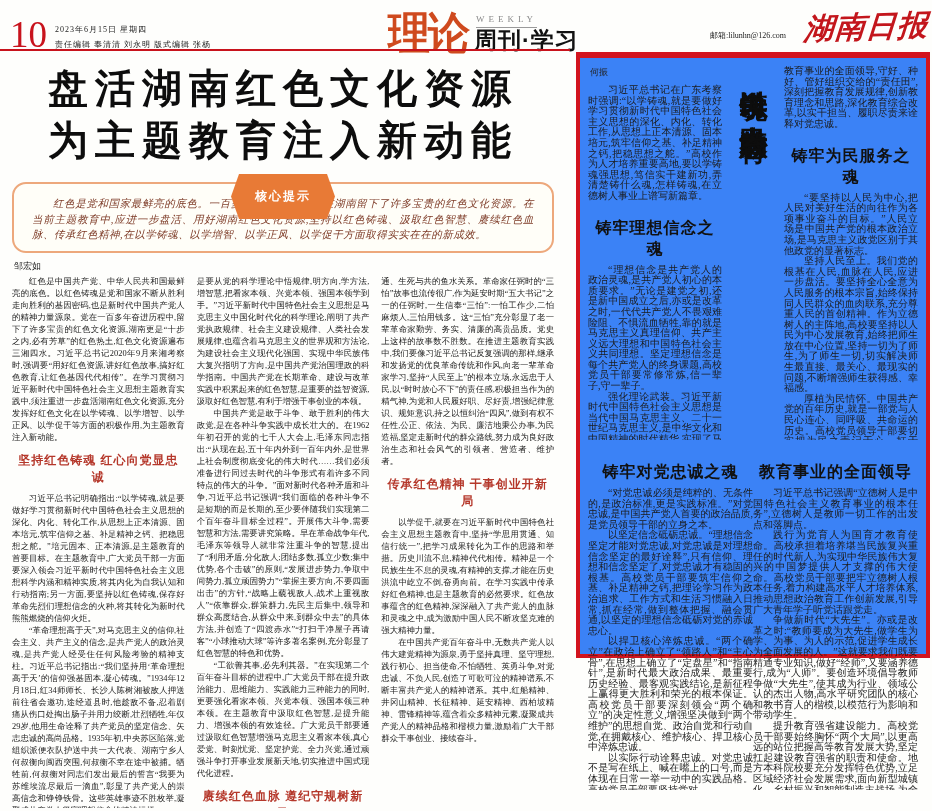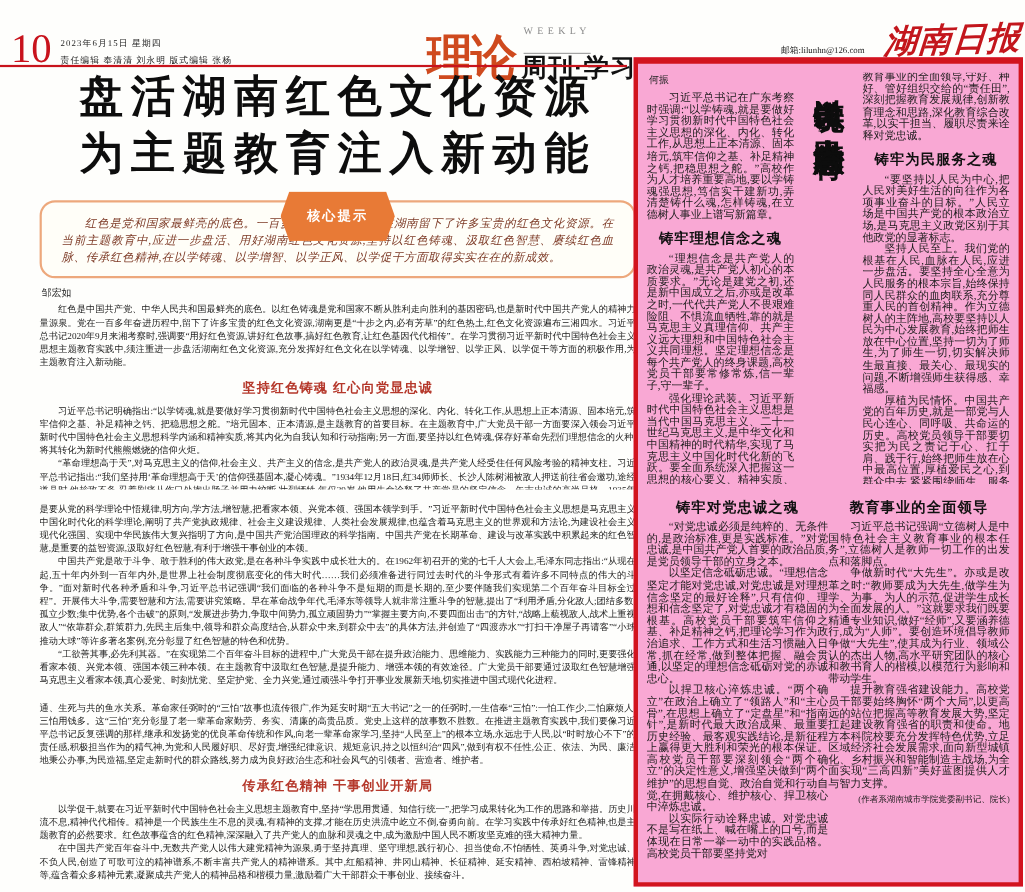--- a/index.html
+++ b/index.html
@@ -1,73 +1,73 @@
 <!DOCTYPE html>
 <html><head>
 <meta charset="utf-8">
 <style>
   * { margin:0; padding:0; box-sizing:border-box; }
   body { background:#e8e8e4; }
   .page { position:relative; width:932px; height:811px; background:#fefefc; overflow:hidden;
           font-family:"Liberation Serif","DejaVu Serif",serif; color:#1c1c1c; margin:0 auto; }
 
   
-  .hdr { position:absolute; top:16px; left:0; width:932px; height:56px; }
+  .hdr { position:absolute; top:6px; left:0; width:932px; height:56px; }
   .hdr-left { position:absolute; left:10px; top:12px; display:flex; align-items:flex-start; gap:8px; }
   .pageno { font-family:"Liberation Serif",serif; font-size:37px; line-height:34px; color:#c8131c; font-weight:400; }
   .hdr-meta { padding-top:6px; }
   .date { font-size:8px; color:#222; letter-spacing:1px; }
   .editors { font-size:8px; color:#222; margin-top:4px; letter-spacing:1px; }
   .hdr-rule { position:absolute; left:0; top:43px; width:570px; height:2px; background:#c8131c; }
 
   .masthead { position:absolute; left:388px; top:2px; display:flex; align-items:flex-end; }
   .mh-cn { font-size:42px; line-height:42px; font-weight:900; color:#cf4a1e;
            font-family:"Liberation Serif",serif; letter-spacing:-2px; transform:scaleY(1.05); }
   .mh-right { margin-left:6px; padding-bottom:1px; }
   .mh-weekly { font-size:9px; color:#8a8a8a; letter-spacing:4px; font-family:"Liberation Serif",serif;
-               border-bottom:1px solid #9a9a9a; display:inline-block; padding-bottom:15px; margin-left:2px; }
+               border-bottom:1px solid #9a9a9a; display:inline-block; padding-bottom:3px; margin-left:2px; }
   .mh-sub { font-size:23px; line-height:25px; font-weight:900; color:#111;
             font-family:"Liberation Sans","DejaVu Sans",sans-serif; letter-spacing:1px; }
 
   .hdr-right { position:absolute; right:4px; top:4px; display:flex; align-items:flex-end; gap:18px; }
   .email { font-size:8px; color:#222; margin-bottom:3px; }
   .logo { font-size:30px; line-height:34px; color:#c3161c; font-weight:900; font-style:italic;
           font-family:"DejaVu Serif",serif; letter-spacing:1px; transform:skewX(-6deg) rotate(-2deg); }
 
   
-  .left-article { position:absolute; left:36px; top:62px; width:542px; height:745px; }
+  .left-article { position:absolute; left:12px; top:62px; width:542px; height:745px; }
   .headline { text-align:center; font-family:"Liberation Sans","DejaVu Sans",sans-serif;
               font-weight:900; font-size:40px; line-height:52px; letter-spacing:7px; color:#0d0d0d; }
   .tipbox { position:relative; margin-top:16px; border:2px solid #eda87c; border-radius:14px;
             background:#fffef8; padding:12px 18px 8px; }
   .tipbadge { position:absolute; top:-10px; left:50%; transform:translateX(-50%);
               background:#e87a36; color:#fff; font-size:12px; font-weight:700; letter-spacing:2px;
               font-family:"Liberation Sans",sans-serif; padding:14px 24px;
               clip-path:polygon(8px 0,calc(100% - 8px) 0,100% 50%,calc(100% - 8px) 100%,8px 100%,0 50%); }
   .tiptext { font-size:10.5px; line-height:15.5px; color:#7d3a26; font-style:italic;
              text-indent:2em; text-align:justify; letter-spacing:0.5px; }
   .byline-left { margin:7px 0 3px 2px; font-size:9px; color:#222; }
 
-  .lcols { display:flex; gap:12px; height:532px; overflow:hidden; margin-top:2px;flex-direction:column; }
+  .lcols { display:flex; gap:12px; height:532px; overflow:hidden; margin-top:2px; }
   .lcol { flex:1; overflow:hidden; }
   .para { font-size:8.4px; line-height:12px; text-align:justify; text-indent:2em; color:#1b1b1b; }
   .para.cont { text-indent:0; }
   .lhead { font-family:"Liberation Sans","DejaVu Sans",sans-serif; font-size:12px; font-weight:900;
            color:#b5382b; text-align:center; letter-spacing:1px; margin:8px 0 7px; }
 
   
-  .right-article { position:absolute; left:576px; top:52px; width:354px; height:754px;
-                   border:4px solid #d2141e; border-top-width:6px; background:#f9a8d4; padding:8px 8px 6px; }
+  .right-article { position:absolute; left:576px; top:52px; width:354px; height:606px;
+                   border:4px solid #d2141e; border-top-width:6px; background:#3b82f6; padding:8px 8px 6px; }
   .rb-top { display:flex; gap:8px; height:374px; overflow:hidden; }
   .rb-bottom { display:flex; height:344px; overflow:hidden; margin-top:6px; }
   .rcol { flex:1; overflow:hidden; }
   .rpara { font-size:10px; line-height:10.6px; text-align:justify; text-indent:2em; color:#1b1b1b; }
   .rpara.cont { text-indent:0; }
-  .rhead { font-family:"Liberation Sans","DejaVu Sans",sans-serif; font-size:13px; font-weight:900;
-           color:#111; text-align:center; letter-spacing:1px; margin:6px 0 5px; }
+  .rhead { font-family:"Liberation Sans","DejaVu Sans",sans-serif; font-size:16px; font-weight:900;
+           color:#111; text-align:center; letter-spacing:1px; margin:16px 0 5px; }
   .byline-right { font-size:9px; color:#222; margin:0 0 6px 2px; }
   .vtitle { width:46px; flex:none; writing-mode:vertical-rl; text-orientation:upright;
             font-family:"Liberation Sans","DejaVu Sans",sans-serif; font-weight:900;
             font-size:28px; line-height:46px; letter-spacing:1px; color:#0d0d0d; margin-top:2px; }
   .attribution { font-size:7.8px; line-height:11px; text-align:right; color:#1b1b1b; margin-top:2px; }
 </style>
 </head>
 <body>
 
 <div class="page">
@@ -155,20 +155,21 @@
       <div class="rcol">
         <h3 class="rhead">铸牢对党忠诚之魂</h3>
         <p class="rpara">“对党忠诚必须是纯粹的、无条件的,是政治标准,更是实践标准。”对党忠诚,是中国共产党人首要的政治品质,是党员领导干部的立身之本。</p>
         <p class="rpara">以坚定信念砥砺忠诚。“理想信念坚定才能对党忠诚,对党忠诚是对理想信念坚定的最好诠释”,只有信仰、理想和信念坚定了,对党忠诚才有稳固的根基。高校党员干部要筑牢信仰之基、补足精神之钙,把理论学习作为政治追求、工作方式和生活习惯融入日常,抓在经常,做到整体把握、融会贯通,以坚定的理想信念砥砺对党的赤诚忠心。</p>
         <p class="rpara">以捍卫核心淬炼忠诚。“两个确立”在政治上确立了“领路人”和“主心骨”,在思想上确立了“定盘星”和“指南针”,是新时代最大政治成果、最重要历史经验、最客观实践结论,是新征程上赢得更大胜利和荣光的根本保证。高校党员干部要深刻领会“两个确立”的决定性意义,增强坚决做到“两个维护”的思想自觉、政治自觉和行动自觉,在拥戴核心、维护核心、捍卫核心中淬炼忠诚。</p>
         <p class="rpara">以实际行动诠释忠诚。对党忠诚不是写在纸上、喊在嘴上的口号,而是体现在日常一举一动中的实践品格。高校党员干部要坚持党对</p>
       </div>
       <div class="rcol">
         <h3 class="rhead">教育事业的全面领导</h3>
         <p class="rpara">习近平总书记强调“立德树人是中国特色社会主义教育事业的根本任务”,立德树人是教师一切工作的出发点和落脚点。</p>
+        <p class="rpara">践行为党育人为国育才教育使命。高校承担着培养堪当民族复兴重任的时代新人,为实现中华民族伟大复兴的中国梦提供人才支撑的伟大使命。高校党员干部要把牢立德树人根本任务,着力构建高水平人才培养体系,推动思想政治教育工作创新发展,引导广大青年学子听党话跟党走。</p>
         <p class="rpara">争做新时代“大先生”。亦或是改革之时:“教师要成为大先生,做学生为学、为事、为人的示范,促进学生成长为全面发展的人。”这就要求我们既要精通专业知识,做好“经师”,又要涵养德行,成为“人师”。要创造环境倡导教师争做“大先生”,使其成为行业、领域公认的杰出人物,高水平研究团队的核心和教书育人的楷模,以模范行为影响和带动学生。</p>
         <p class="rpara">提升教育强省建设能力。高校党员干部要始终胸怀“两个大局”,以更高远的站位把握高等教育发展大势,坚定扛起建设教育强省的职责和使命。地方本科院校要充分发挥特色优势,立足区域经济社会发展需求,面向新型城镇化、乡村振兴和智能制造主战场,为全面实现“三高四新”美好蓝图提供人才与智力支撑。</p>
         <p class="attribution">(作者系湖南城市学院党委副书记、院长)</p>
       </div>
     </div>
   </aside>
 
 </div>
 
 </body></html>

